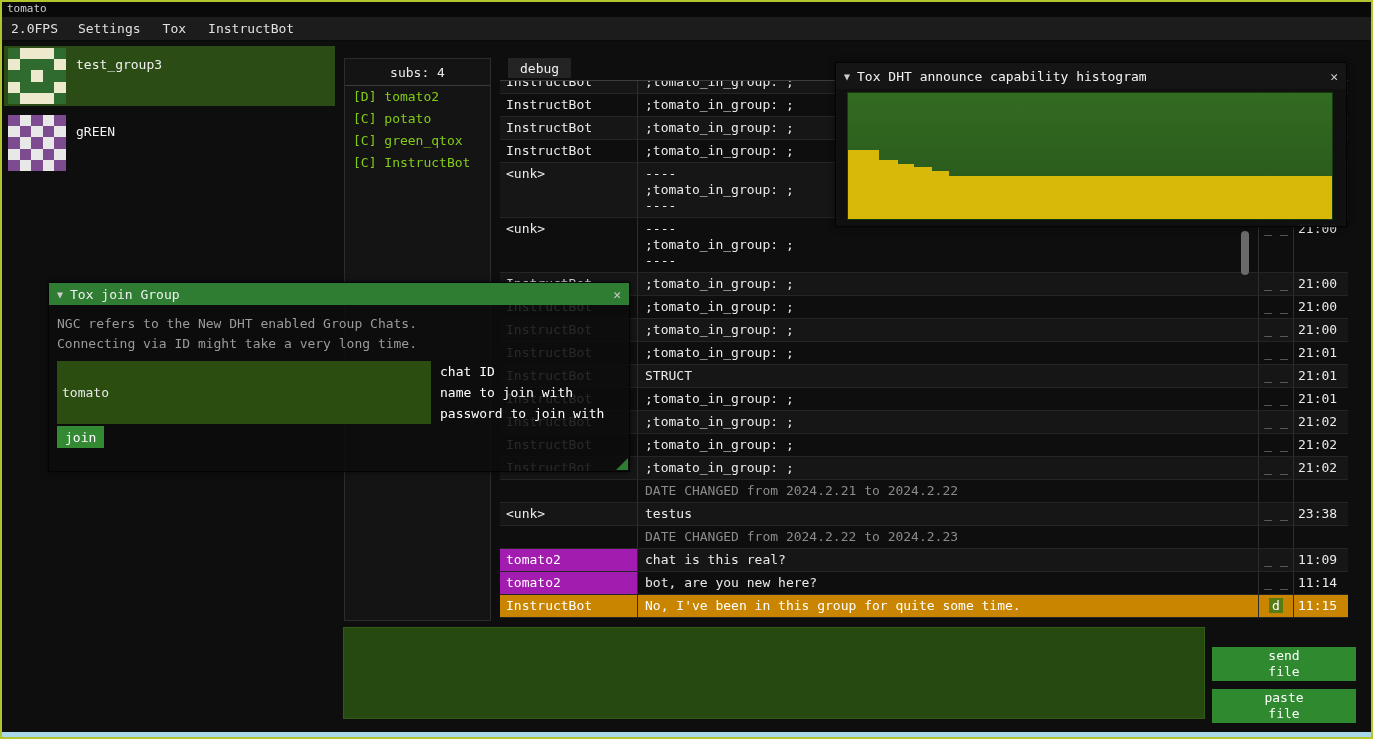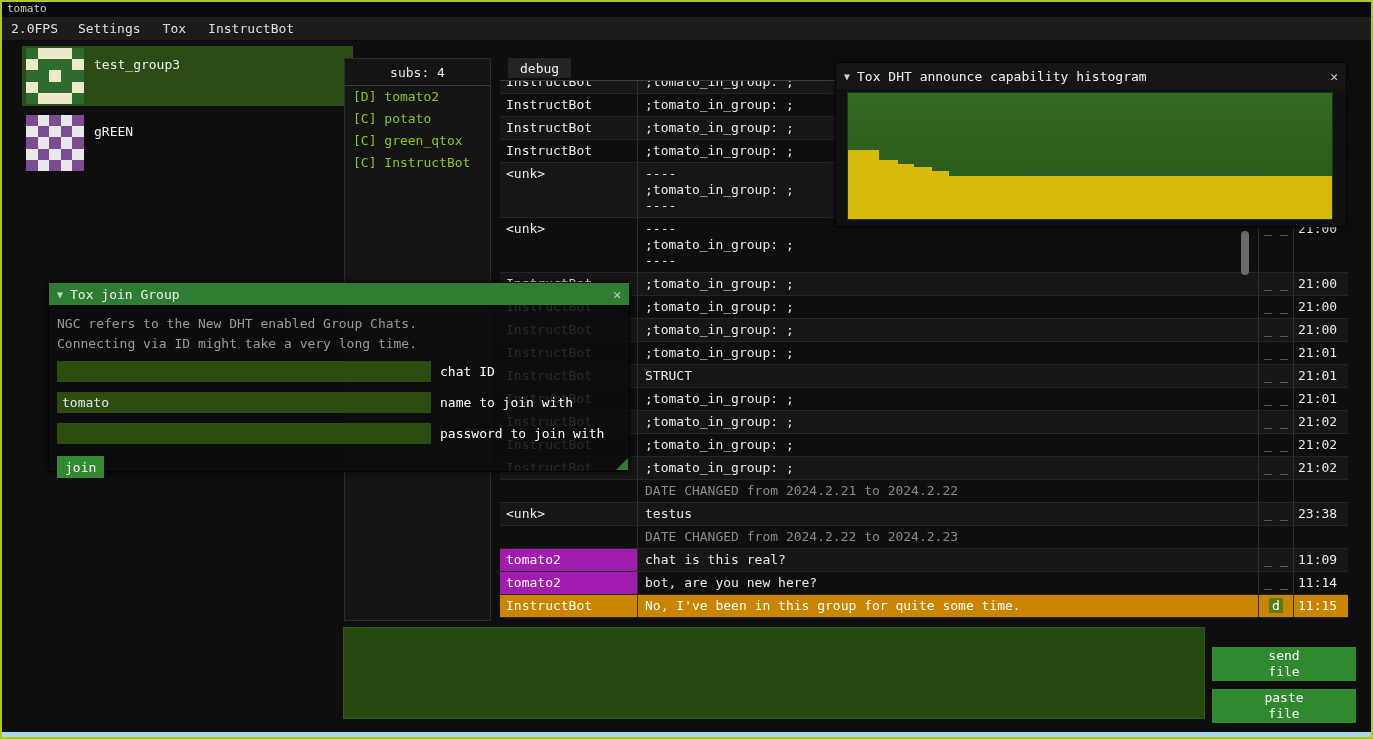--- a/index.html
+++ b/index.html
@@ -5,21 +5,21 @@
   *{margin:0;padding:0;box-sizing:border-box}
   html,body{background:#000}
   body{font-family:"DejaVu Sans Mono","Liberation Mono",monospace;}
   .app{position:relative;width:1373px;height:739px;background:#0e0e0e;border:2px solid #b2c42e;overflow:hidden;color:#e6e6e6;}
 
   .titlebar{height:15px;background:#090909;font-size:11px;line-height:14px;padding-left:5px;color:#cfcfcf;}
   .menubar{display:flex;align-items:stretch;height:24px;background:#1c1c1c;font-size:13px;color:#e0e0e0;border-bottom:1px solid #0a0a0a;}
   .menubar .fps{padding:0 9px;line-height:24px;color:#e0e0e0;}
   .menubar .mi{padding:0 11px;line-height:24px;}
 
-  .group-list{position:absolute;left:20px;top:44px;width:331px;}
+  .group-list{position:absolute;left:2px;top:44px;width:331px;}
   .group-item{position:relative;height:60px;margin-bottom:7px;}
   .group-item.selected{background:#2b4d15;}
   .group-avatar{position:absolute;left:4px;top:2px;width:58px;height:56px;display:grid;grid-template-columns:repeat(5,1fr);grid-template-rows:repeat(5,1fr);}
   .group-name{position:absolute;left:72px;top:11px;font-size:13px;color:#f0f0f0;}
 
   .members-panel{position:absolute;left:342px;top:56px;width:147px;height:563px;background:#141414;border:1px solid #2c2c2c;font-size:13px;}
   .members-header{padding:6px 8px 5px;color:#eaeaea;text-align:center;}
   .members-sep{border-top:1px solid #3a3a3a;}
   .member-item{padding:3px 8px;line-height:16px;color:#84cc16;}
 
@@ -51,21 +51,21 @@
   .hist-window .win-title{height:26px;background:#151515;}
   .plot{position:absolute;left:11px;top:29px;width:486px;height:128px;background:linear-gradient(180deg,#336b22,#26541a);border:1px solid #153a0d;}
   .hist-bars{position:absolute;left:0;right:0;bottom:0;top:0;display:flex;align-items:flex-end;}
   .hist-bar{flex:none;}
 
   .join-window{left:46px;top:280px;width:582px;height:190px;background:rgba(13,13,13,0.88);z-index:7;}
   .join-window .win-title{height:22px;background:#2e7d32;}
   .join-body{padding:9px 8px 0;}
   .join-info{color:#9b9b9b;font-size:13px;line-height:20px;white-space:pre-line;}
   .join-fields{margin-top:7px;}
-  .join-field{display:flex;align-items:center;margin-bottom:10px;}
+  .join-field{display:flex;align-items:center;margin-bottom:0;}
   .join-field input{width:374px;height:21px;background:#2b4d10;border:none;color:#e9e9e9;font:13px "DejaVu Sans Mono","Liberation Mono",monospace;padding:0 5px;outline:none;}
   .join-label{margin-left:9px;font-size:13px;color:#fff;white-space:nowrap;}
   .join-btn{margin-top:2px;min-width:44px;height:22px;background:#338a33;color:#fff;border:none;font:13px "DejaVu Sans Mono","Liberation Mono",monospace;padding:0 8px;}
   .resize-grip{position:absolute;right:1px;bottom:1px;width:0;height:0;border-left:12px solid transparent;border-bottom:12px solid #2f7d32;}
 
   .composer-input{position:absolute;left:341px;top:625px;width:862px;height:92px;background:#25490e;border:1px solid #33591b;color:#e8e8e8;font:13px "DejaVu Sans Mono","Liberation Mono",monospace;padding:4px 6px;resize:none;outline:none;}
   .file-btn{position:absolute;left:1210px;width:144px;height:34px;background:#2f8a2f;border:none;color:#fff;font:13px/16px "DejaVu Sans Mono","Liberation Mono",monospace;white-space:pre-line;text-align:center;margin-top:20px;}
   .send-btn{top:625px;}
   .paste-btn{top:667px;}
 

